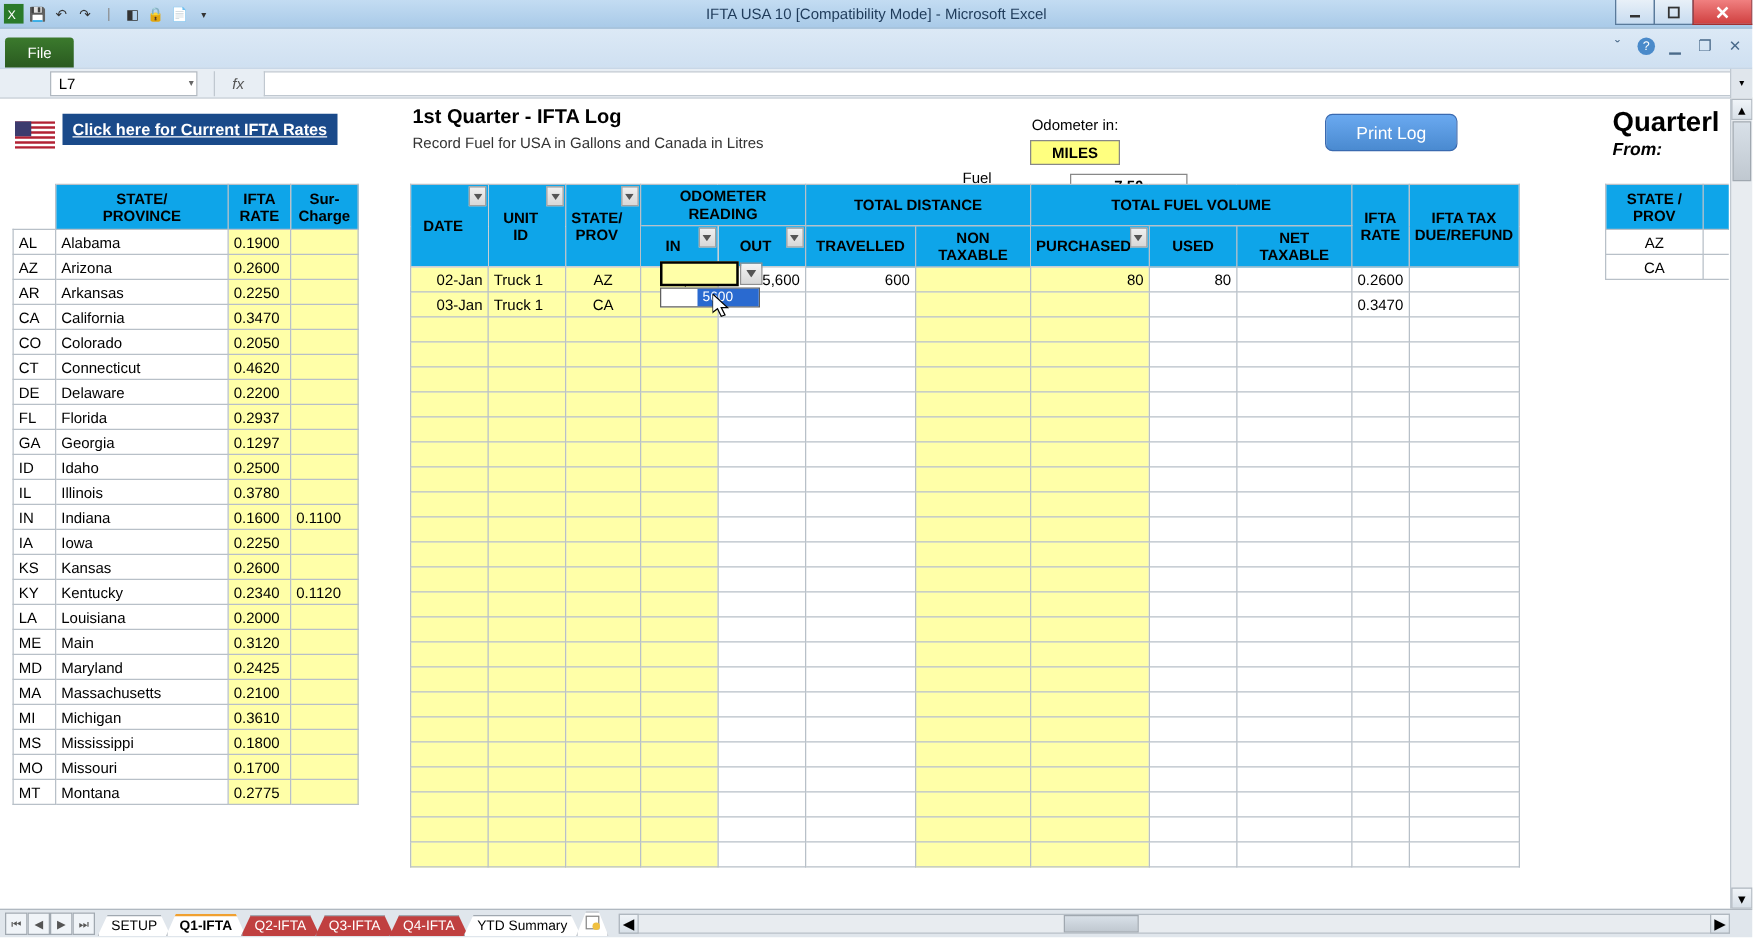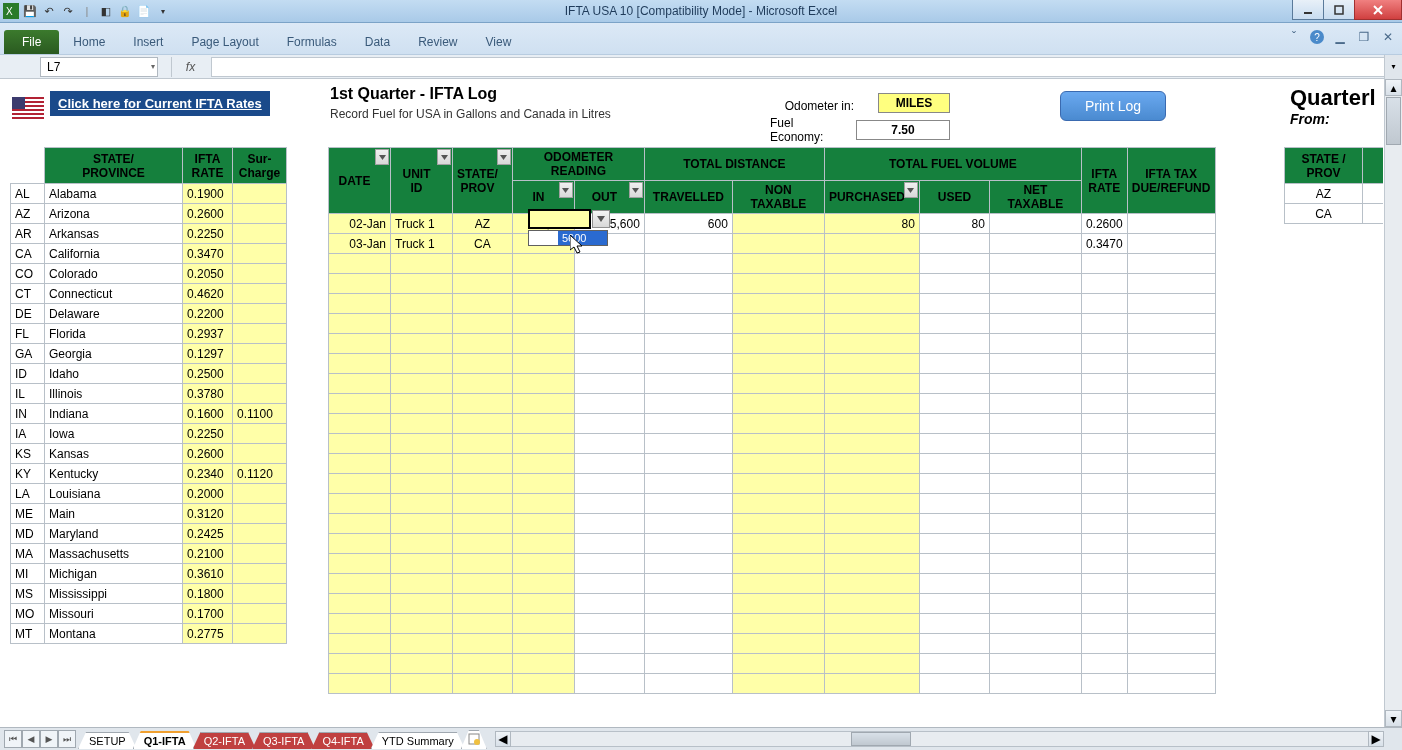--- a/index.html
+++ b/index.html
@@ -32,21 +32,21 @@
 .heading { font-size: 16px; font-weight: bold; color: #000; margin-left: 30px; margin-top: 0px; }
 .subhead { font-size: 12px; color: #333; margin-left: 30px; margin-top: 4px; }
 .odom-line { font-size: 12px; }
 .yellow-box { background: #ffff7f; border: 1px solid #888; text-align: center; font-weight: bold; padding: 2px 8px; font-size: 12px; }
 .print-btn { background: linear-gradient(#6aa9f0, #4a8ad0); color: #fff; border-radius: 6px; padding: 6px 24px; font-size: 14px; font-weight: 500; cursor: pointer; border: 1px solid #3a6ab0; }
 .qtr-title { font-size: 22px; font-weight: bold; }
 .from-lbl { font-style: italic; font-weight: bold; font-size: 14px; }
 
 table.grid { border-collapse: collapse; }
 table.grid th, table.grid td { border: 1px solid #b8c0c8; font-size: 12px; padding: 2px 4px; height: 20px; }
-table.grid th { background: #15803d; font-weight: bold; text-align: center; }
+table.grid th { background: #0ea5e9; font-weight: bold; text-align: center; }
 .ycell { background: #ffffa8; }
 .filter-hdr { position: relative; text-align: left; padding-right: 14px !important; }
 .filter-btn { position: absolute; right: 1px; top: 1px; width: 14px; height: 16px; background: linear-gradient(#f0f0f0, #d8d8d8); border: 1px solid #a0a0a0; display: flex; align-items: center; justify-content: center; cursor: pointer; }
 .filter-btn svg { width: 7px; height: 5px; }
 .ralign { text-align: right; }
 .lalign { text-align: left; }
 .calign { text-align: center; }
 
 .state-table { margin-left: 10px; margin-top: 6px; }
 .state-table th { font-size: 12px; }
@@ -112,29 +112,20 @@
         <svg viewBox="0 0 10 10">
           <line x1="1" y1="1" x2="9" y2="9" stroke="#fff" stroke-width="2"></line>
           <line x1="9" y1="1" x2="1" y2="9" stroke="#fff" stroke-width="2"></line>
         </svg>
       </div>
   </div>
 </div>
 
 <div class="ribbon">
   <div class="file-tab">File</div>
-  <div id="ribbon-tabs" style="display: inline-flex;">
-      <span class="ribbon-tab">Home</span>
-      <span class="ribbon-tab">Insert</span>
-      <span class="ribbon-tab">Page Layout</span>
-      <span class="ribbon-tab">Formulas</span>
-      <span class="ribbon-tab">Data</span>
-      <span class="ribbon-tab">Review</span>
-      <span class="ribbon-tab">View</span>
-    </div>
   <div class="ribbon-right">
     <div class="rico">ˇ</div>
     <div class="rico" style="background:#4a8aca;color:#fff;border-radius:50%;width:14px;height:14px;font-size:10px">?</div>
     <div class="rico">▁</div>
     <div class="rico">❐</div>
     <div class="rico">✕</div>
   </div>
 </div>
 
 <div class="fnbar">
@@ -169,21 +160,21 @@
       <span class="ifta-link">Click here for Current IFTA Rates</span>
     </div>
   </div>
 
   <div class="block" style="left:330px; top:6px;">
     <div class="heading" style="margin-left:0">1st Quarter - IFTA Log</div>
     <div class="subhead" style="margin-left:0">Record Fuel for USA in Gallons and Canada in Litres</div>
   </div>
 
   <div class="block" style="left:770px; top:14px; width:180px;">
-    <div style="display:flex; align-items:flex-end; justify-content:flex-end; gap:24px;">
+    <div style="display:flex; align-items:center; justify-content:flex-end; gap:5px;flex-direction:column;">
       <span class="odom-line">Odometer in:</span>
       <div class="yellow-box" style="width:72px">MILES</div>
     </div>
     <div style="display:flex; align-items:center; justify-content:flex-end; gap:6px; margin-top:3px;">
       <span class="odom-line">Fuel Economy:</span>
       <div style="width:94px;border:1px solid #888;text-align:center;font-weight:bold;padding:2px 8px;font-size:12px">7.50</div>
     </div>
   </div>
 
   <div class="block" style="left:1060px; top:12px;">

